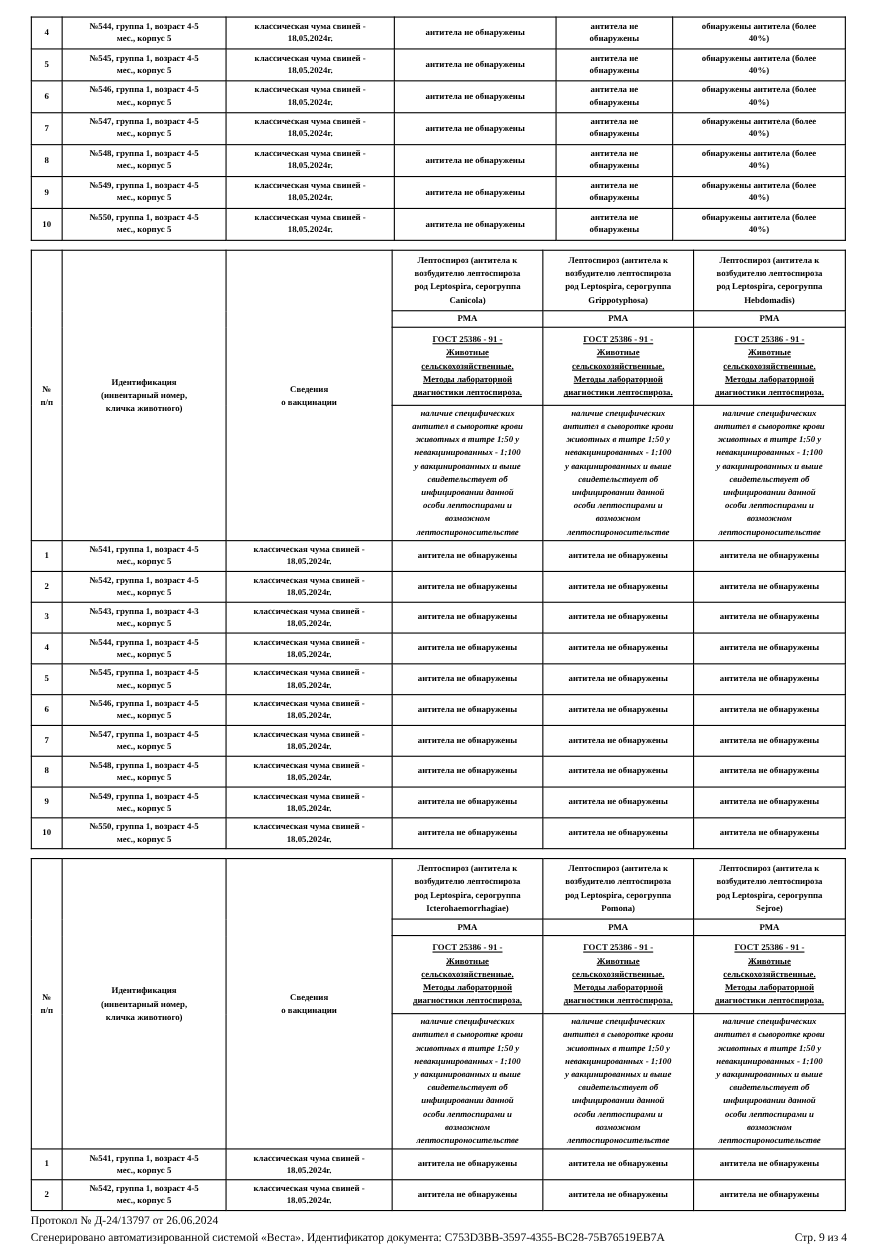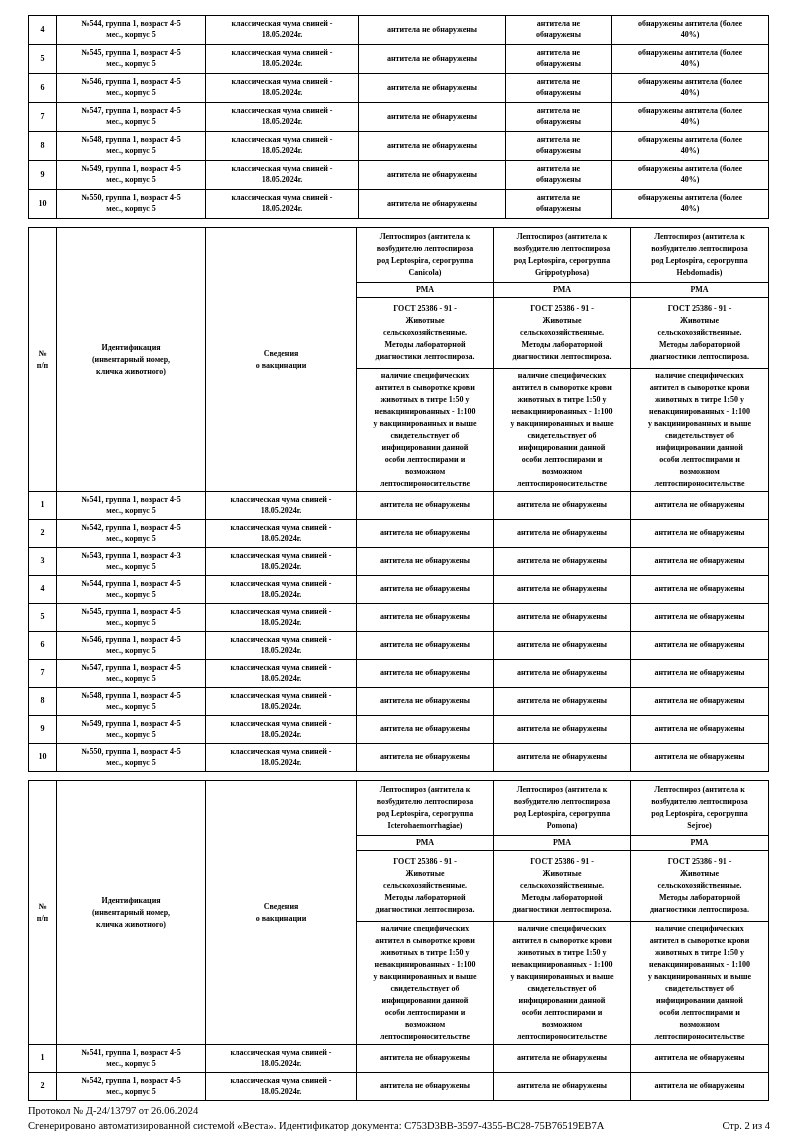--- a/index.html
+++ b/index.html
@@ -26,25 +26,25 @@
     font-weight: bold;
     line-height: 1.32;
     padding: 1px 2px;
     white-space: pre-line;
     overflow: hidden;
   }
   .t1 tr { height: 29px; }
   .gap-table { margin-top: 8px; }
   tr.h-test   { height: 55px; }
   tr.h-method { height: 15px; }
-  tr.h-std    { height: 71px; }
+  tr.h-std    { height: 71px; text-decoration: underline; }
   tr.h-interp { height: 122px; }
   .t2 tr.data, .t3 tr.data { height: 28px; }
   td.hdr { line-height: 1.5; }
-  td.interp { line-height: 1.5; }
+  td.interp { line-height: 1.5; font-style: italic; }
 
   .footer { margin-top: 3px; padding-left: 28px; width: 770px; }
   .footer .line { font-size: 10.5px; font-weight: normal; line-height: 1.3; }
   .footer .line2 { display: flex; justify-content: space-between; margin-top: 1px; gap: 21px; }
 </style>
 </head>
 <body>
 
 <div class="sheet">
 
@@ -440,15 +440,15 @@
       </tr>
     </tbody>
   </table>
 
 </div>
 
 <div class="footer">
   <div class="line">Протокол № Д-24/13797 от 26.06.2024</div>
   <div class="line line2">
     <span>Сгенерировано автоматизированной системой «Веста». Идентификатор документа: C753D3BB-3597-4355-BC28-75B76519EB7A</span>
-    <span>Стр. 2 из 4</span>
+    <span>Стр. 9 из 4</span>
   </div>
 </div>
 
 </body></html>

